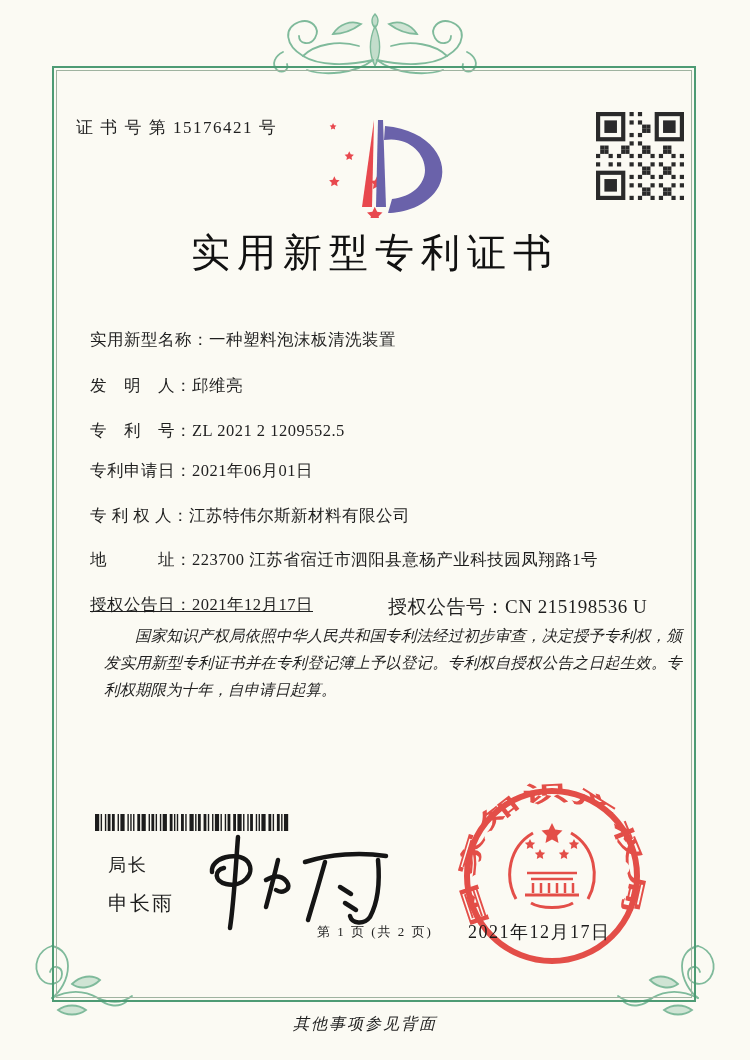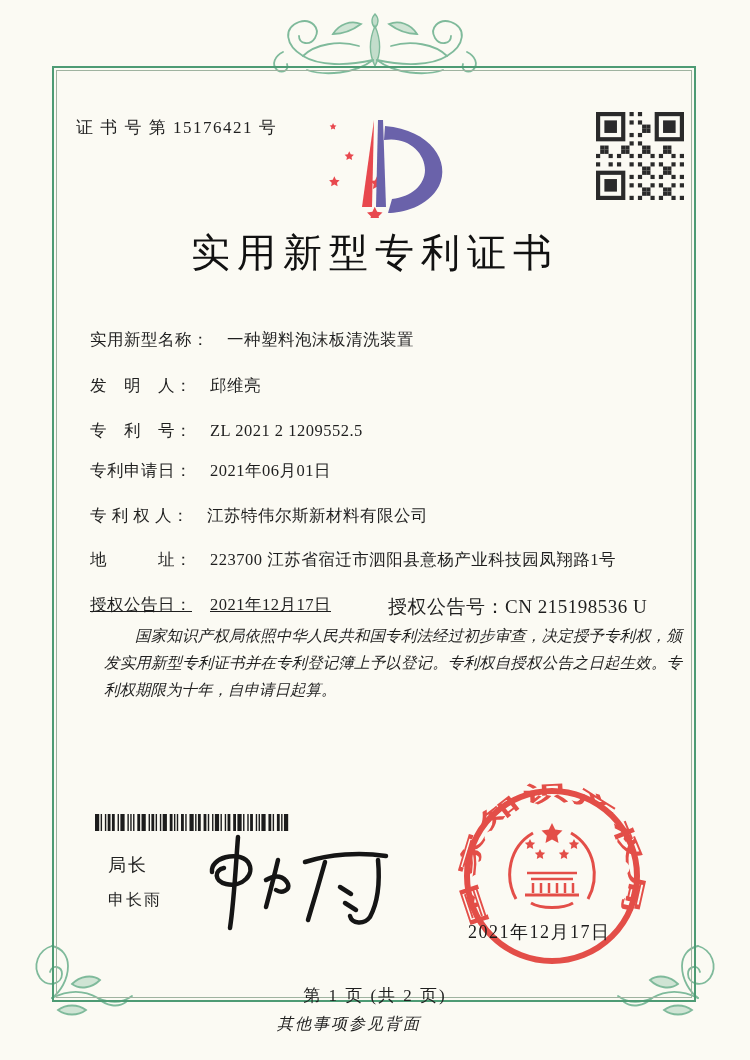--- a/index.html
+++ b/index.html
@@ -18,36 +18,36 @@
   .orn-top{left:255px;top:0px;width:240px;height:78px;}
   .orn-bl{left:28px;top:940px;width:110px;height:95px;}
   .orn-br{left:612px;top:940px;width:110px;height:95px;transform:scaleX(-1);}
   
   .cert-no{left:76px;top:116px;font-size:17px;letter-spacing:1.5px;text-align:right;}
   .logo{left:303px;top:110px;width:162px;height:108px;}
   .qr{left:596px;top:112px;width:88px;height:88px;}
   .title{left:0;width:750px;top:226px;text-align:center;font-size:39px;font-weight:normal;letter-spacing:7px;color:#111;}
   
   .field-row{left:90px;font-size:16.5px;letter-spacing:0.5px;white-space:nowrap;}
-  .field-row .lbl{margin-right:18px;}
+  .field-row .lbl{margin-right:0;}
   .r1{top:329px;} .r2{top:375px;} .r3{top:420px;}
   .r4{top:460px;} .r5{top:505px;} .r6{top:549px;} .r7{top:594px;text-decoration:underline;}
   .grant{left:388px;top:594px;font-size:19px;letter-spacing:0.5px;white-space:nowrap;}
   
   .body-text{left:104px;top:622px;width:578px;font-size:15.5px;line-height:27px;text-align:justify;font-style:italic;}
   .body-text p{margin:0;text-indent:2em;}
   
   .barcode{left:95px;top:814px;width:196px;height:17px;}
   .director-title{left:108px;top:853px;font-size:18px;letter-spacing:2px;}
-  .director-name{left:108px;top:890px;font-size:16px;letter-spacing:2px;}
+  .director-name{left:108px;top:890px;font-size:20px;letter-spacing:2px;}
   .signature{left:190px;top:832px;width:208px;height:102px;}
   .seal{left:457px;top:781px;width:190px;height:190px;}
   .seal-date{left:468px;top:920px;font-size:18px;letter-spacing:1.5px;color:#1c1c1c;white-space:nowrap;}
-  .page-info{left:0;width:750px;top:984px;text-align:center;font-size:17px;letter-spacing:2px;}
-  .back-note{left:0;width:698px;top:1014px;text-align:center;font-size:16px;letter-spacing:2px;font-style:italic;}
+  .page-info{left:0;width:750px;top:923px;text-align:center;font-size:13px;letter-spacing:2px;}
+  .back-note{left:16px;width:698px;top:1014px;text-align:center;font-size:16px;letter-spacing:2px;font-style:italic;}
 </style>
 </head>
 <body>
 
 <svg class="abs orn orn-top" viewBox="0 0 240 78">
   <g id="orn-left" fill="none" stroke="currentColor" stroke-width="1.8" stroke-linecap="round">
     <path d="M118,60 C92,66 64,66 48,56 C30,45 28,28 44,22 C56,18 66,28 60,38 C55,46 44,44 44,36"></path>
     <path d="M48,56 C60,44 84,40 104,46"></path>
     <path d="M118,60 C100,74 70,76 52,70"></path>
     <path d="M78,34 C84,24 96,20 106,24 C98,30 88,34 78,34 Z" fill="currentColor" fill-opacity="0.35"></path>

